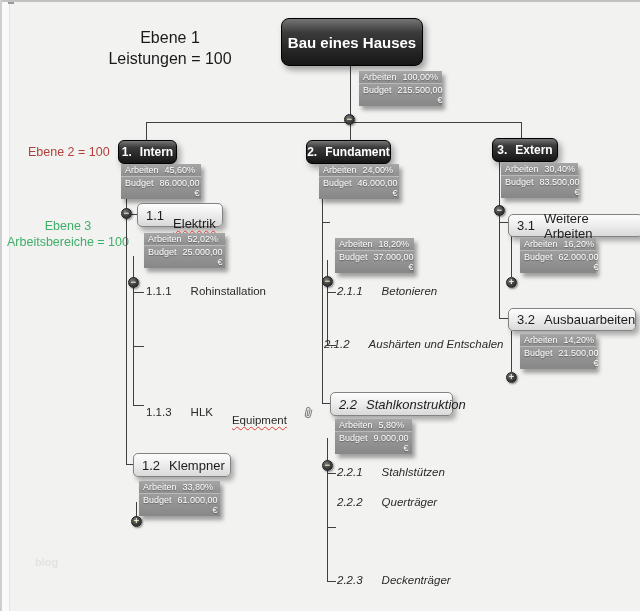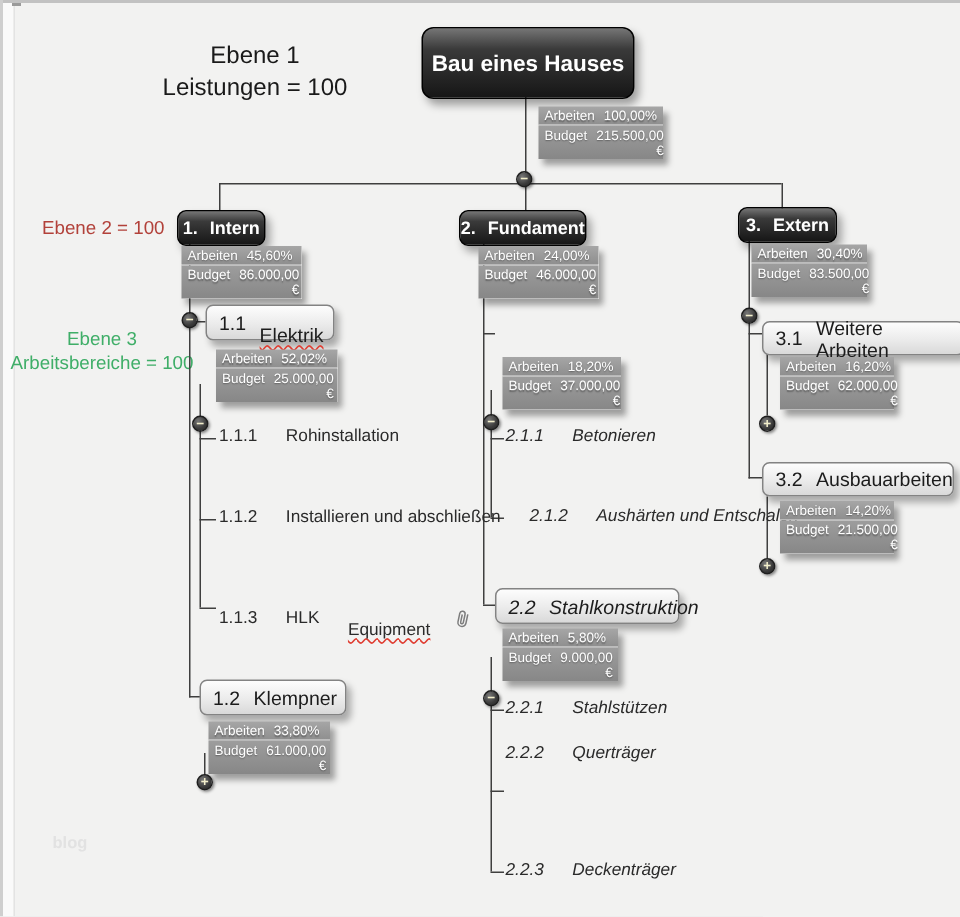--- a/index.html
+++ b/index.html
@@ -158,24 +158,20 @@
     <div class="srow">
         <span>Budget</span>
         <span class="sval">25.000,00 €</span>
       </div>
   </div>
 
   <div class="item" style="left:146px;top:285px;">
     <span>1.1.1</span>
     <span>Rohinstallation</span>
   </div>
-  <div class="item" style="left:146px;top:339px;">
-    <span>1.1.2</span>
-    <span>Installieren und abschließen</span>
-  </div>
   <div class="item" style="left:146px;top:398px;">
     <span>1.1.3</span>
     <span>HLK</span>
     <span class="misspelled">Equipment</span>
     <svg class="clip" width="9" height="13" viewBox="0 0 9 13">
       <path d="M7.2 3v6a2.7 2.7 0 0 1-5.4 0V3.4a1.8 1.8 0 0 1 3.6 0V9a.9.9 0 0 1-1.8 0V3.8" fill="none" stroke="#7d7d7d" stroke-width="1"></path>
     </svg>
   </div>
 
   <div class="blight" style="left:133px;top:453px;width:80px;height:22px;">
@@ -216,21 +212,21 @@
     <div class="srow">
         <span>Budget</span>
         <span class="sval">37.000,00 €</span>
       </div>
   </div>
 
   <div class="item ital" style="left:337px;top:285px;">
     <span>2.1.1</span>
     <span>Betonieren</span>
   </div>
-  <div class="item ital" style="left:353px;top:338px;justify-content:flex-end;">
+  <div class="item ital" style="left:324px;top:338px;justify-content:flex-end;">
     <span>2.1.2</span>
     <span>Aushärten und Entschalen</span>
   </div>
 
   <div class="blight ital" style="left:330px;top:392px;width:105px;height:22px;">
     <span>2.2</span>
     <span>Stahlkonstruktion</span>
   </div>
   <div class="stats" style="left:335px;top:419px;width:77px;">
     <div class="srow">

